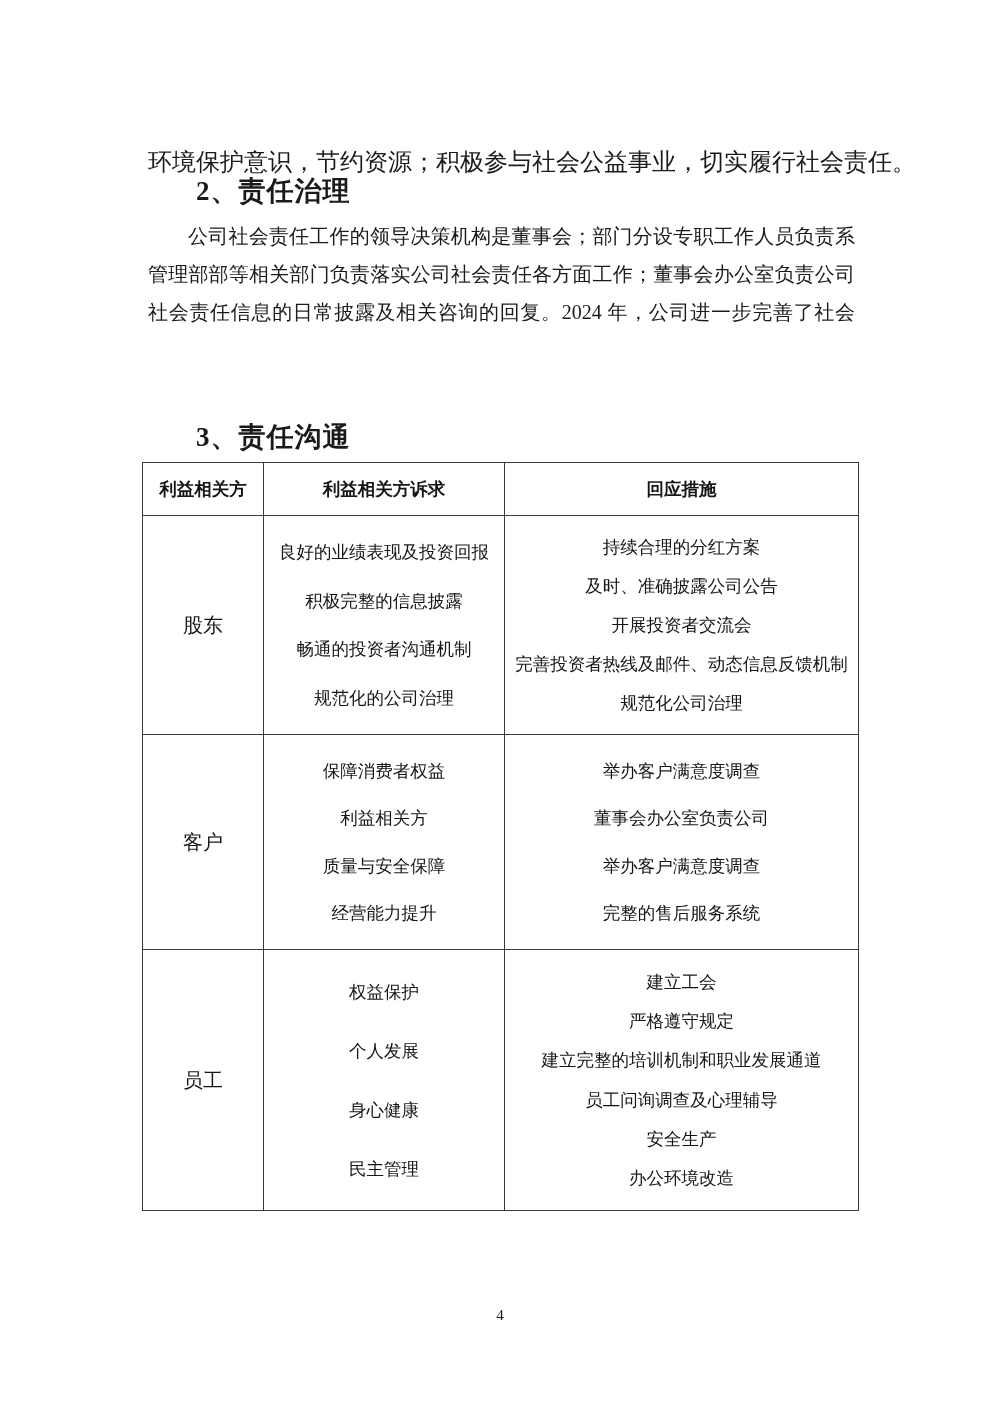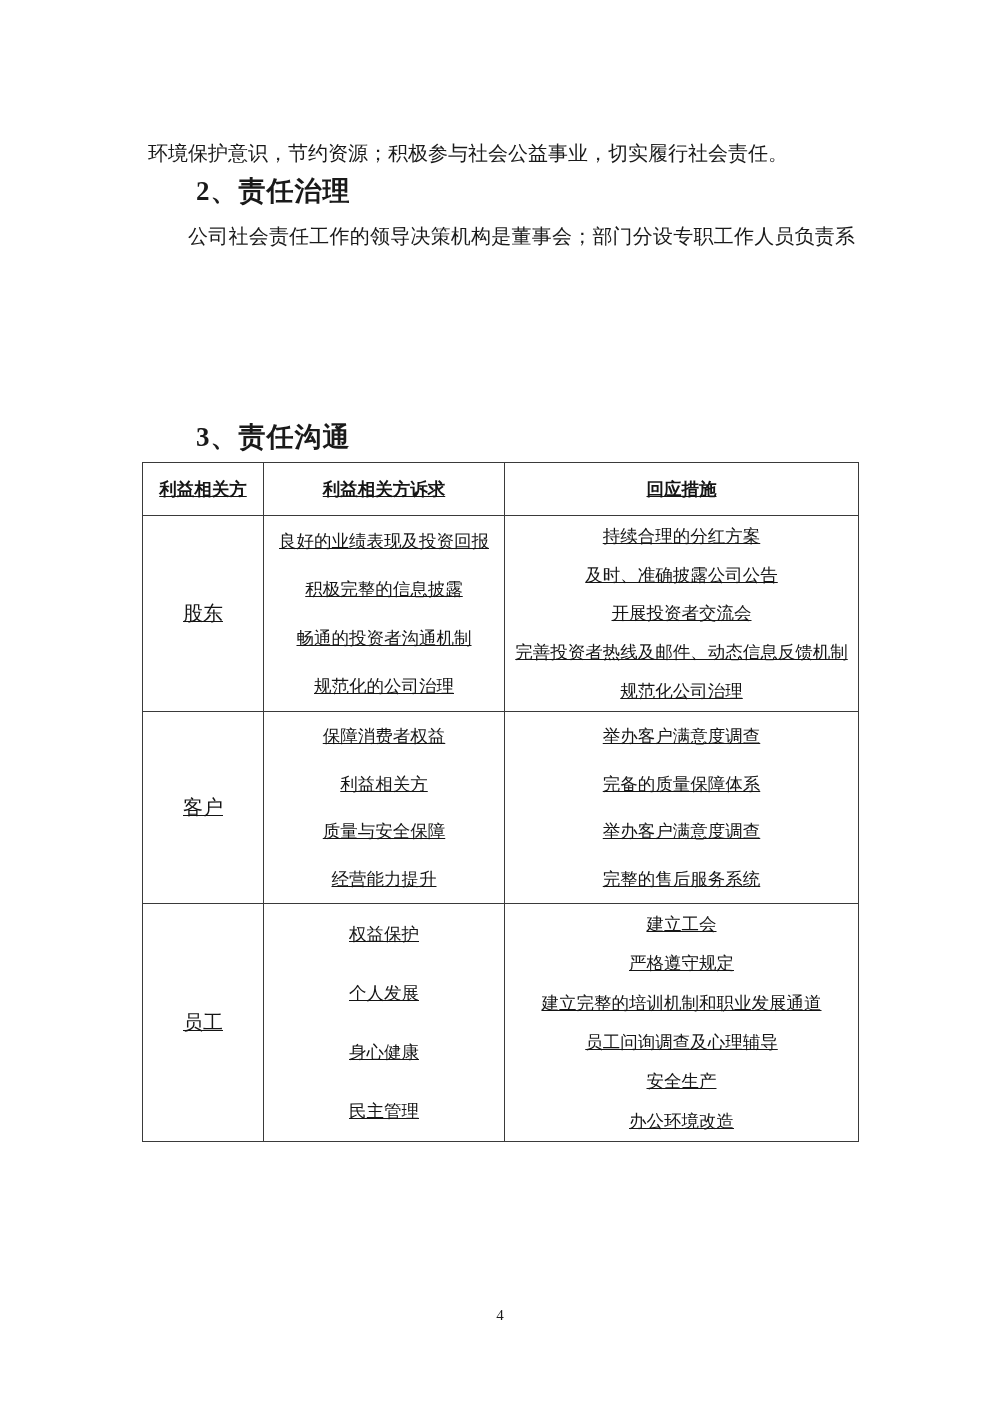--- a/index.html
+++ b/index.html
@@ -11,24 +11,24 @@
     position: relative;
     width: 1000px;
     height: 1414px;
     background: #ffffff;
     font-family: "Liberation Serif", "DejaVu Serif", serif;
     color: #1a1a1a;
     overflow: hidden;
   }
   .intro-line {
     position: absolute;
-    top: 140px;
+    top: 149px;
     left: 148px;
     width: 710px;
-    font-size: 20px;
+    font-size: 24px;
     line-height: 26px;
     white-space: nowrap;
   }
   .heading {
     position: absolute;
     left: 196px;
     margin: 0;
     font-size: 27px;
     font-weight: bold;
     letter-spacing: 1px;
@@ -64,24 +64,23 @@
     table-layout: fixed;
     font-size: 17.5px;
     color: #151515;
   }
   .stakeholder-table col.c1 { width: 121px; }
   .stakeholder-table col.c2 { width: 241px; }
   .stakeholder-table col.c3 { width: 354px; }
   .stakeholder-table th,
   .stakeholder-table td {
     border: 1px solid #3a3a3a;
-    padding: 0;
+    padding: 12px;
     text-align: center;
     vertical-align: middle;
-    text-decoration: underline;
   }
   .stakeholder-table thead tr { height: 53px; }
   .stakeholder-table th {
     font-weight: bold;
     font-size: 17.5px;
   }
   .stakeholder-table tr.r1 { height: 196px; }
   .stakeholder-table tr.r2 { height: 192px; }
   .stakeholder-table tr.r3 { height: 238px; }
   .cellwrap {
@@ -115,20 +114,22 @@
 <body>
 
 <div class="page">
 
   <div class="intro-line">环境保护意识，节约资源；积极参与社会公益事业，切实履行社会责任。</div>
 
   <h2 class="heading h2a">2、责任治理</h2>
 
   <div class="para">
     <div class="pline justify indent">公司社会责任工作的领导决策机构是董事会；部门分设专职工作人员负责系</div>
+    <div class="pline justify">管理部部等相关部门负责落实公司社会责任各方面工作；董事会办公室负责公司</div>
+    <div class="pline justify">社会责任信息的日常披露及相关咨询的回复。2024 年，公司进一步完善了社会</div>
   </div>
 
   <h2 class="heading h2b">3、责任沟通</h2>
 
   <table class="stakeholder-table">
     <colgroup>
       <col class="c1">
       <col class="c2">
       <col class="c3">
     </colgroup>
@@ -170,21 +171,21 @@
           <div class="cellwrap">
             <div class="item">保障消费者权益</div>
             <div class="item">利益相关方</div>
             <div class="item">质量与安全保障</div>
             <div class="item">经营能力提升</div>
           </div>
         </td>
         <td>
           <div class="cellwrap">
             <div class="item">举办客户满意度调查</div>
-            <div class="item">完备的质量保障体系</div>
+            <div class="item">董事会办公室负责公司</div>
             <div class="item">举办客户满意度调查</div>
             <div class="item">完整的售后服务系统</div>
           </div>
         </td>
       </tr>
       <tr class="r3">
         <td>
           <span class="stake-label">员工</span>
         </td>
         <td>

